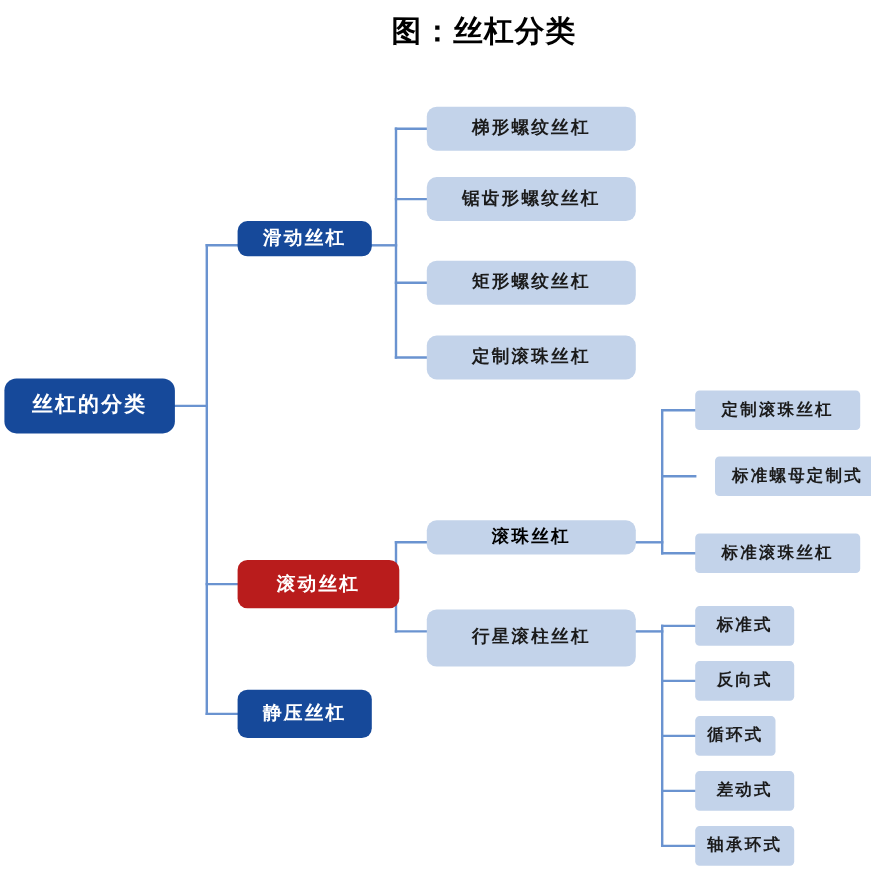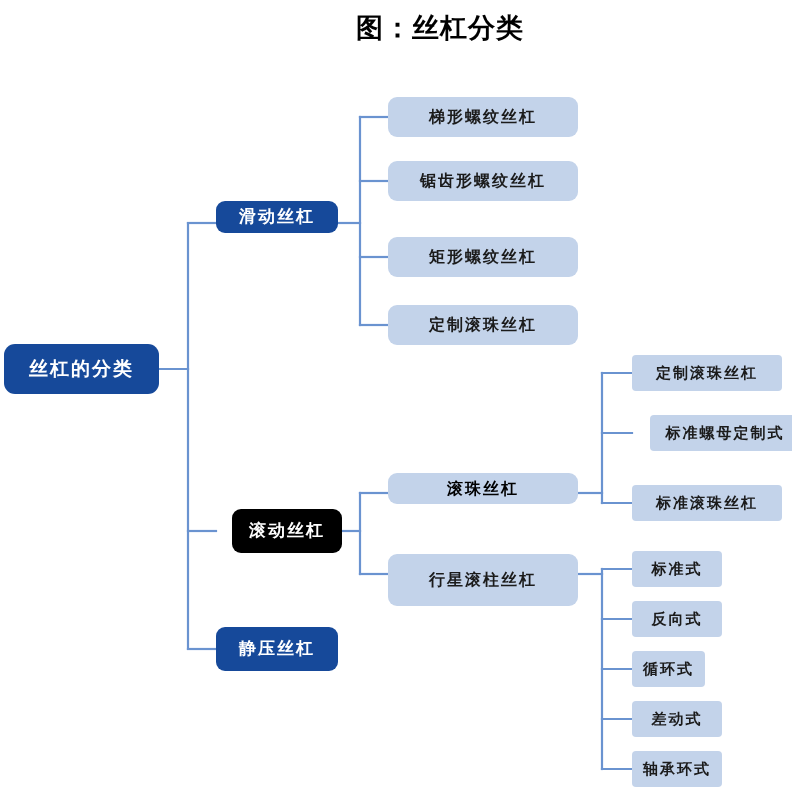--- a/index.html
+++ b/index.html
@@ -120,21 +120,21 @@
       <path d="M602,619 L632,619"></path>
       <path d="M602,669 L632,669"></path>
       <path d="M602,719 L632,719"></path>
       <path d="M602,769 L632,769"></path>
     </g>
   </svg>
 
   <div class="node root" id="n-root" style="left: 4px; top: 344px; width: 155px; height: 50px; background: rgb(22, 73, 154); color: rgb(255, 255, 255);">丝杠的分类</div>
 
   <div class="node lvl2" id="n-b0" style="left: 216px; top: 201px; width: 122px; height: 32px; background: rgb(22, 73, 154); color: rgb(255, 255, 255);">滑动丝杠</div>
-  <div class="node lvl2" id="n-b1" style="left: 232px; top: 509px; width: 110px; height: 44px; background: #000000; color: rgb(255, 255, 255);">滚动丝杠</div>
+  <div class="node lvl2" id="n-b1" style="left: 216px; top: 509px; width: 147px; height: 44px; background: #b91c1c; color: rgb(255, 255, 255);">滚动丝杠</div>
   <div class="node lvl2" id="n-b2" style="left: 216px; top: 627px; width: 122px; height: 44px; background: rgb(22, 73, 154); color: rgb(255, 255, 255);">静压丝杠</div>
 
   <div class="node lvl3" id="n-b0c0" style="left: 388px; top: 97px; width: 190px; height: 40px; background: rgb(195, 211, 234); color: rgb(27, 27, 27);">梯形螺纹丝杠</div>
   <div class="node lvl3" id="n-b0c1" style="left: 388px; top: 161px; width: 190px; height: 40px; background: rgb(195, 211, 234); color: rgb(27, 27, 27);">锯齿形螺纹丝杠</div>
   <div class="node lvl3" id="n-b0c2" style="left: 388px; top: 237px; width: 190px; height: 40px; background: rgb(195, 211, 234); color: rgb(27, 27, 27);">矩形螺纹丝杠</div>
   <div class="node lvl3" id="n-b0c3" style="left: 388px; top: 305px; width: 190px; height: 40px; background: rgb(195, 211, 234); color: rgb(27, 27, 27);">定制滚珠丝杠</div>
 
   <div class="node lvl3" id="n-b1c0" style="left: 388px; top: 473px; width: 190px; height: 31px; background: rgb(195, 211, 234); color: #000000;">滚珠丝杠</div>
   <div class="node lvl3" id="n-b1c1" style="left: 388px; top: 554px; width: 190px; height: 52px; background: rgb(195, 211, 234); color: rgb(27, 27, 27);">行星滚柱丝杠</div>
 

